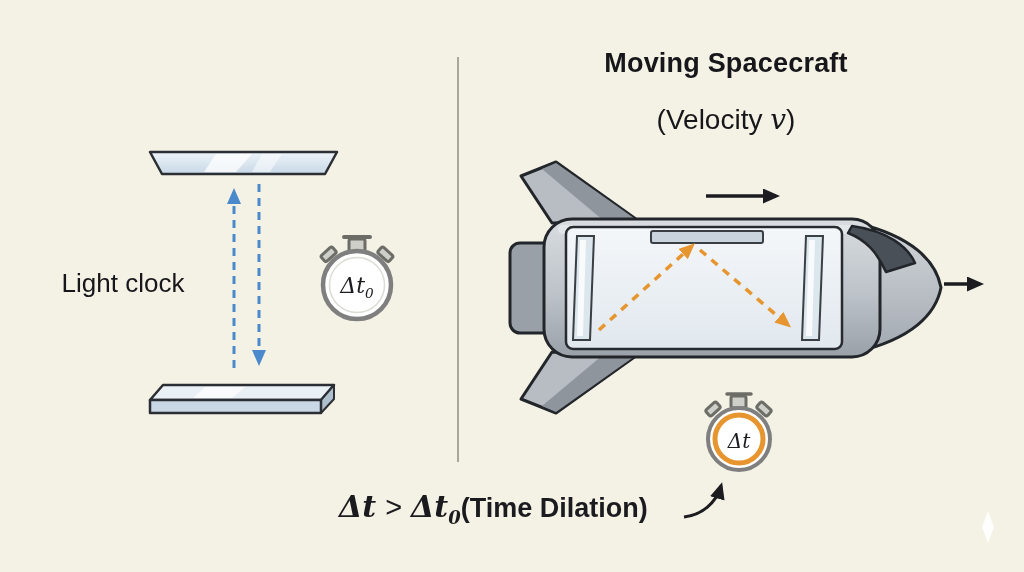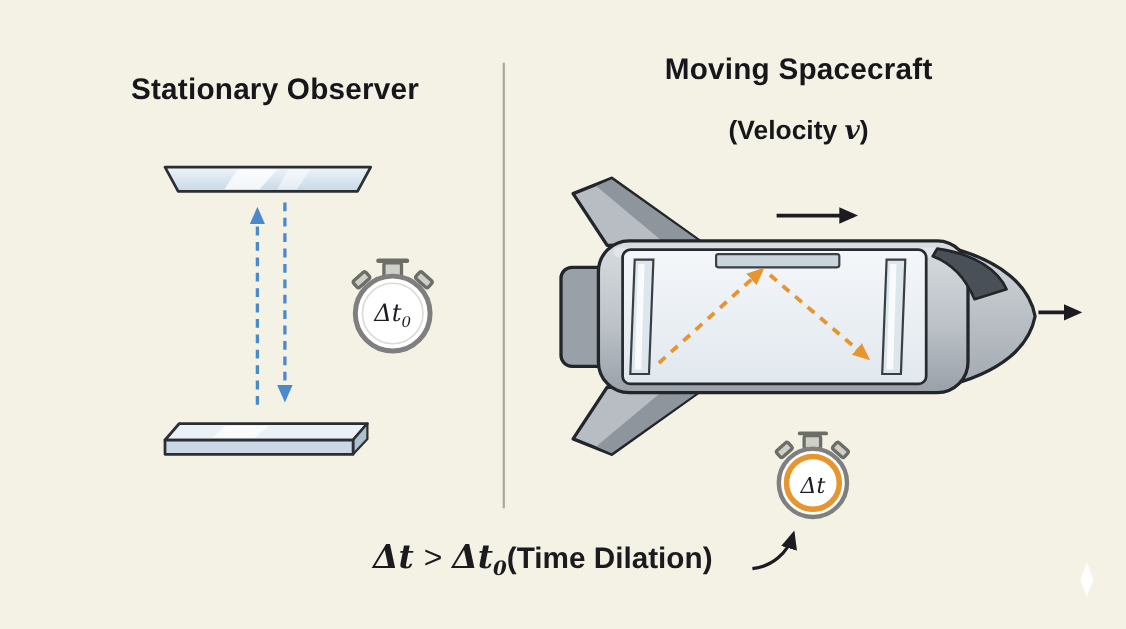--- a/index.html
+++ b/index.html
@@ -12,21 +12,21 @@
     color:#17171b;
   }
   .stage { position:absolute; left:0; top:0; width:1024px; height:572px; }
   svg.art { position:absolute; left:0; top:0; }
   .label { position:absolute; color:#17171b; white-space:nowrap; }
   .panel-title {
     font-size:27px; font-weight:700; letter-spacing:0.2px;
     transform:translateX(-50%);
   }
   .panel-subtitle {
-    font-size:24px; font-weight:700; transform:translateX(-50%);
+    font-size:28px; font-weight:400; transform:translateX(-50%);
   }
   .panel-subtitle .var { font-style:italic; font-family:"DejaVu Serif", serif; }
   .side-label { font-size:26px; font-weight:500; transform:translateX(-50%); }
   .watch-label {
     font-family:"DejaVu Serif", serif; font-style:italic;
     transform:translate(-50%,-50%); color:#1c1c20;
   }
   .watch-label sub { font-size:62%; font-style:italic; }
   #watch-label-left { left:357px; top:287px; font-size:22px; }
   #watch-label-right { left:739px; top:441px; font-size:20px; }
@@ -148,26 +148,26 @@
       <rect x="-7" y="-4" width="14" height="8" rx="2" transform="translate(764,409) rotate(42)" fill="#cfcfc9" stroke="#6d6d68" stroke-width="3"></rect>
       <circle cx="739" cy="439" r="31" fill="#ffffff" stroke="#7f7f7f" stroke-width="4"></circle>
       <circle cx="739" cy="439" r="24" fill="#ffffff" stroke="#e6952f" stroke-width="5"></circle>
     </g>
 
     <path d="M 684,517 C 702,515 716,503 721,486" fill="none" stroke="#1c1c20" stroke-width="3" marker-end="url(#mBlack)"></path>
 
     <polygon points="988,511 994,527 988,543 982,527" fill="#ffffff" opacity="0.9"></polygon>
   </svg>
 
-  <div class="label panel-title" id="title-left">Stationary Observer</div>
 
   <div class="label panel-title" id="title-right">Moving Spacecraft</div>
 
   <div class="label panel-subtitle" id="subtitle-right"><span>(Velocity </span><span class="var">v</span><span>)</span></div>
 
+  <div class="label side-label" id="light-clock-label">Light clock</div>
 
   <div class="label watch-label" id="watch-label-left"><span>Δt</span><sub>0</sub></div>
 
   <div class="label watch-label" id="watch-label-right">Δt</div>
 
   <div class="equation">
     <span class="math">Δt</span>
     <span class="op">&gt;</span>
     <span class="math"><span>Δt</span><sub>0</sub></span>
     <span class="eq-label">(Time Dilation)</span>

